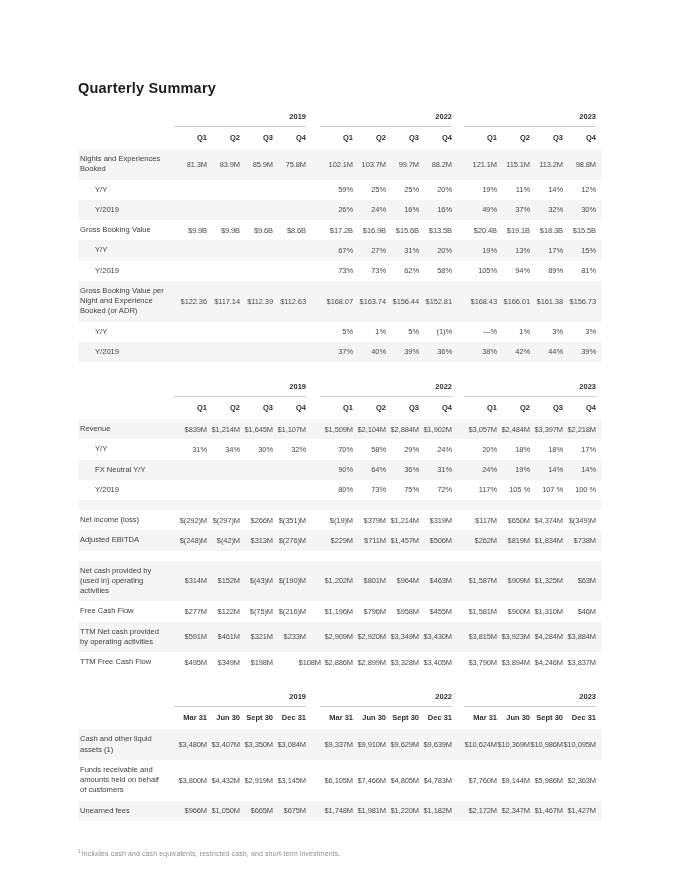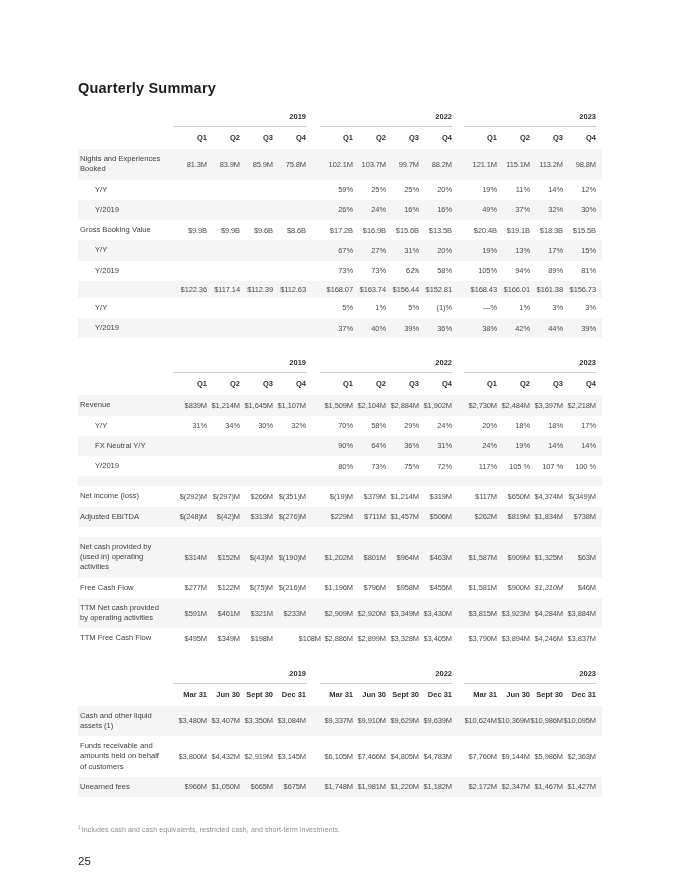--- a/index.html
+++ b/index.html
@@ -146,28 +146,29 @@
         <div class="val" style="grid-column: 15;">15%</div>
       </div>
       <div class="grid-row trow">
         <div class="label indent">Y/2019</div>
         <div class="val" style="grid-column: 2;"></div>
         <div class="val" style="grid-column: 3;"></div>
         <div class="val" style="grid-column: 4;"></div>
         <div class="val" style="grid-column: 5;"></div>
         <div class="val" style="grid-column: 7;">73%</div>
         <div class="val" style="grid-column: 8;">73%</div>
-        <div class="val" style="grid-column: 9; font-family: Liberation Mono, monospace;">62%</div>
+        <div class="val" style="grid-column: 9;">62%</div>
         <div class="val" style="grid-column: 10;">58%</div>
         <div class="val" style="grid-column: 12;">105%</div>
         <div class="val" style="grid-column: 13;">94%</div>
         <div class="val" style="grid-column: 14;">89%</div>
         <div class="val" style="grid-column: 15;">81%</div>
       </div>
       <div class="grid-row trow shaded">
+        <div class="label">Gross Booking Value per Night and Experience Booked (or ADR)</div>
         <div class="val" style="grid-column: 2;">$122.36</div>
         <div class="val" style="grid-column: 3;">$117.14</div>
         <div class="val" style="grid-column: 4;">$112.39</div>
         <div class="val" style="grid-column: 5;">$112.63</div>
         <div class="val" style="grid-column: 7; text-align: center;">$168.07</div>
         <div class="val" style="grid-column: 8;">$163.74</div>
         <div class="val" style="grid-column: 9;">$156.44</div>
         <div class="val" style="grid-column: 10;">$152.81</div>
         <div class="val" style="grid-column: 12;">$168.43</div>
         <div class="val" style="grid-column: 13;">$166.01</div>
@@ -228,21 +229,21 @@
       <div class="grid-row trow shaded">
         <div class="label">Revenue</div>
         <div class="val" style="grid-column: 2;">$839M</div>
         <div class="val" style="grid-column: 3;">$1,214M</div>
         <div class="val" style="grid-column: 4;">$1,645M</div>
         <div class="val" style="grid-column: 5;">$1,107M</div>
         <div class="val" style="grid-column: 7;">$1,509M</div>
         <div class="val" style="grid-column: 8;">$2,104M</div>
         <div class="val" style="grid-column: 9;">$2,884M</div>
         <div class="val" style="grid-column: 10;">$1,902M</div>
-        <div class="val" style="grid-column: 12;">$2,730M</div>
+        <div class="val" style="grid-column: 12;">$3,057M</div>
         <div class="val" style="grid-column: 13;">$2,484M</div>
         <div class="val" style="grid-column: 14;">$3,397M</div>
         <div class="val" style="grid-column: 15;">$2,218M</div>
       </div>
       <div class="grid-row trow">
         <div class="label indent">Y/Y</div>
         <div class="val" style="grid-column: 2;">31%</div>
         <div class="val" style="grid-column: 3;">34%</div>
         <div class="val" style="grid-column: 4;">30%</div>
         <div class="val" style="grid-column: 5;">32%</div>
@@ -337,21 +338,21 @@
         <div class="val" style="grid-column: 2;">$277M</div>
         <div class="val" style="grid-column: 3;">$122M</div>
         <div class="val" style="grid-column: 4;">$(75)M</div>
         <div class="val" style="grid-column: 5;">$(216)M</div>
         <div class="val" style="grid-column: 7;">$1,196M</div>
         <div class="val" style="grid-column: 8;">$796M</div>
         <div class="val" style="grid-column: 9;">$958M</div>
         <div class="val" style="grid-column: 10;">$455M</div>
         <div class="val" style="grid-column: 12;">$1,581M</div>
         <div class="val" style="grid-column: 13;">$900M</div>
-        <div class="val" style="grid-column: 14; font-style: italic;">$1,310M</div>
+        <div class="val" style="grid-column: 14;">$1,310M</div>
         <div class="val" style="grid-column: 15;">$46M</div>
       </div>
       <div class="grid-row trow shaded">
         <div class="label">TTM Net cash provided by operating activities</div>
         <div class="val" style="grid-column: 2;">$591M</div>
         <div class="val" style="grid-column: 3;">$461M</div>
         <div class="val" style="grid-column: 4;">$321M</div>
         <div class="val" style="grid-column: 5;">$233M</div>
         <div class="val" style="grid-column: 7;">$2,909M</div>
         <div class="val" style="grid-column: 8;">$2,920M</div>

